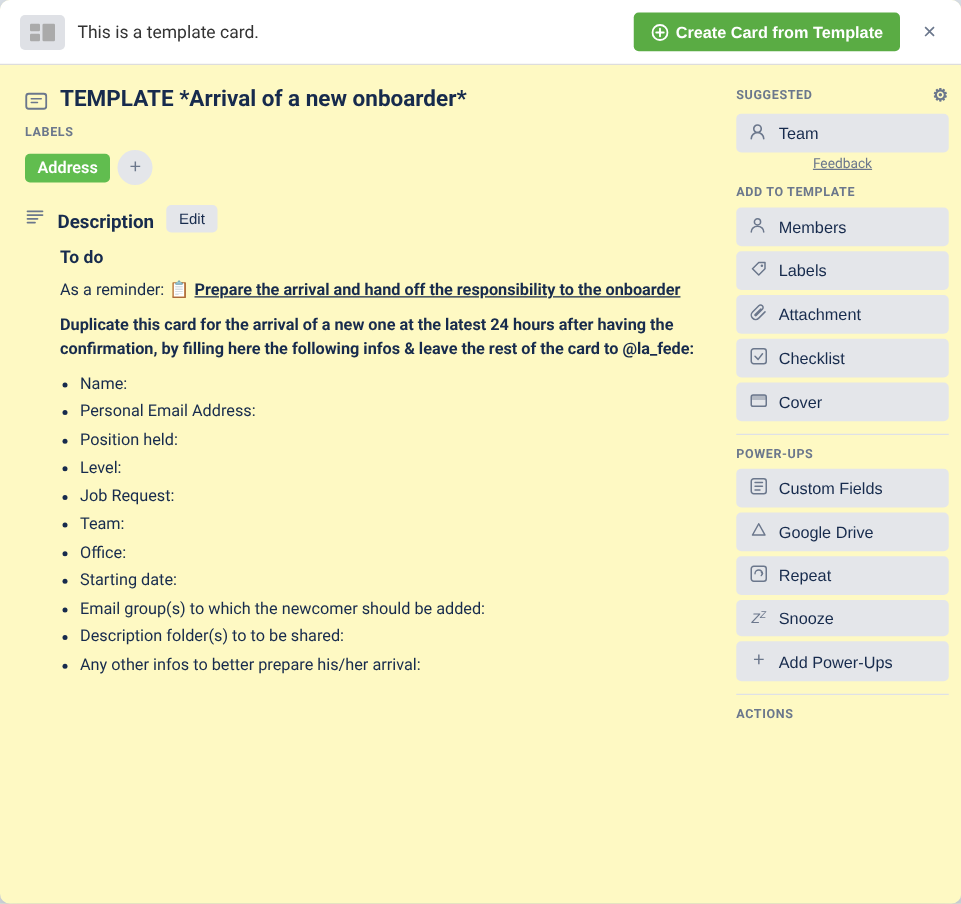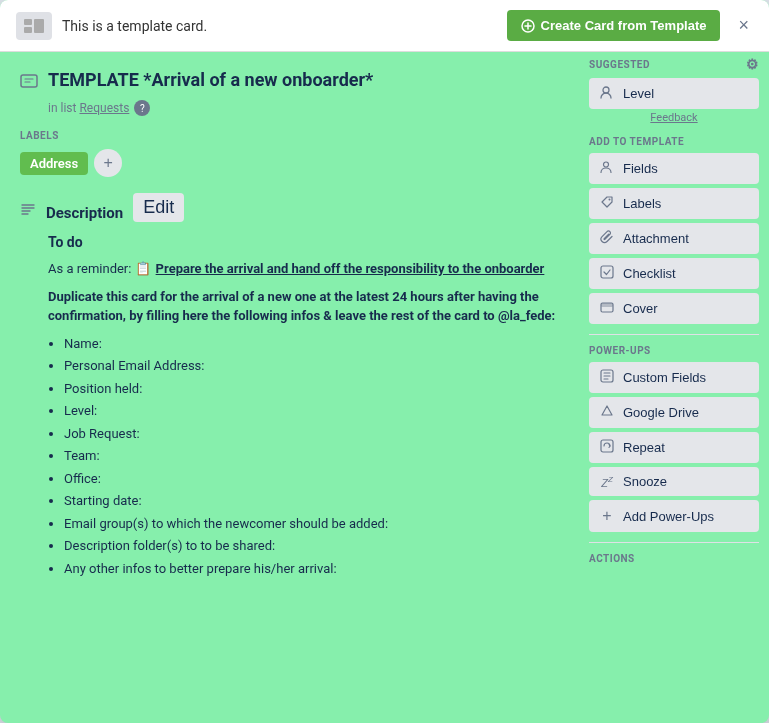--- a/index.html
+++ b/index.html
@@ -7,21 +7,21 @@
       font-family: -apple-system, BlinkMacSystemFont, 'Segoe UI', Roboto, sans-serif;
       background: #e2e8f0;
       width: 769px;
       height: 723px;
       overflow: hidden;
       display: flex;
       align-items: center;
       justify-content: center;
     }
     .modal {
-      background: #86efac;
+      background: #fef9c3;
       border-radius: 8px;
       width: 769px;
       height: 723px;
       display: flex;
       flex-direction: column;
       overflow: hidden;
       box-shadow: 0 8px 32px rgba(0,0,0,0.3);
     }
     
     .top-banner {
@@ -182,21 +182,21 @@
     .description-title {
       font-size: 15px;
       font-weight: 700;
       color: #172b4d;
     }
     .edit-btn {
       background: #e4e6ea;
       border: none;
       border-radius: 4px;
       padding: 4px 10px;
-      font-size: 18px;
+      font-size: 12px;
       cursor: pointer;
       color: #172b4d;
     }
     .description-content {
       margin-left: 28px;
       font-size: 13px;
       color: #172b4d;
       line-height: 1.5;
     }
     .description-content .todo-heading {
@@ -227,21 +227,21 @@
       margin-top: 6px;
     }
     .bullet-list li {
       margin-bottom: 3px;
       font-size: 13px;
       color: #172b4d;
     }
     
     .right-panel {
       width: 190px;
-      padding: 4px 10px;
+      padding: 16px 10px;
       flex-shrink: 0;
       overflow-y: auto;
     }
     .right-section-title {
       font-size: 10px;
       font-weight: 700;
       color: #6b778c;
       text-transform: uppercase;
       letter-spacing: 0.05em;
       margin-bottom: 6px;
@@ -336,25 +336,20 @@
     <div class="left-panel">
 
       <div class="card-header">
         <span class="card-header-icon">
           <svg width="18" height="18" viewBox="0 0 18 18" fill="#6b778c">
             <rect x="1" y="3" width="16" height="12" rx="2" stroke="#6b778c" stroke-width="1.5" fill="none"></rect>
             <path d="M5 7h8M5 10h5" stroke="#6b778c" stroke-width="1.2" stroke-linecap="round"></path>
           </svg>
         </span>
         <h1 class="card-title">TEMPLATE *Arrival of a new onboarder*</h1>
-      </div>
-      <div class="card-list-info">
-        <span>in list</span>
-        <a href="#">Requests</a>
-        <span class="info-badge">?</span>
       </div>
 
       <div class="labels-section">
         <div class="section-label">LABELS</div>
         <div class="labels-row">
           <span class="label-tag">Address</span>
           <button class="label-add-btn">+</button>
         </div>
       </div>
 
@@ -399,36 +394,36 @@
         <span>SUGGESTED</span>
         <span class="gear-icon">⚙</span>
       </div>
       <button class="side-btn join-btn">
         <span class="side-btn-icon">
           <svg width="14" height="14" viewBox="0 0 14 14" fill="none">
             <circle cx="6" cy="5" r="3" stroke="#6b778c" stroke-width="1.3"></circle>
             <path d="M1 13c0-2.76 2.24-5 5-5s5 2.24 5 5" stroke="#6b778c" stroke-width="1.3" stroke-linecap="round"></path>
           </svg>
         </span>
-        <span>Level</span>
+        <span>Team</span>
       </button>
       <span class="feedback-link">Feedback</span>
 
       <div class="add-template-section">
         <div class="right-section-title">
           <span>ADD TO TEMPLATE</span>
         </div>
         <button class="side-btn">
           <span class="side-btn-icon">
             <svg width="14" height="14" viewBox="0 0 14 14" fill="none">
               <circle cx="6" cy="4.5" r="2.5" stroke="#6b778c" stroke-width="1.2"></circle>
               <path d="M1 12.5c0-2.5 2.24-4.5 5-4.5s5 2 5 4.5" stroke="#6b778c" stroke-width="1.2" stroke-linecap="round"></path>
             </svg>
           </span>
-          <span>Fields</span>
+          <span>Members</span>
         </button>
         <button class="side-btn">
           <span class="side-btn-icon">
             <svg width="14" height="14" viewBox="0 0 14 14" fill="none">
               <path d="M2 7L7 2h5v5L7 12 2 7z" stroke="#6b778c" stroke-width="1.2" stroke-linejoin="round"></path>
               <circle cx="9.5" cy="4.5" r="1" fill="#6b778c"></circle>
             </svg>
           </span>
           <span>Labels</span>
         </button>

